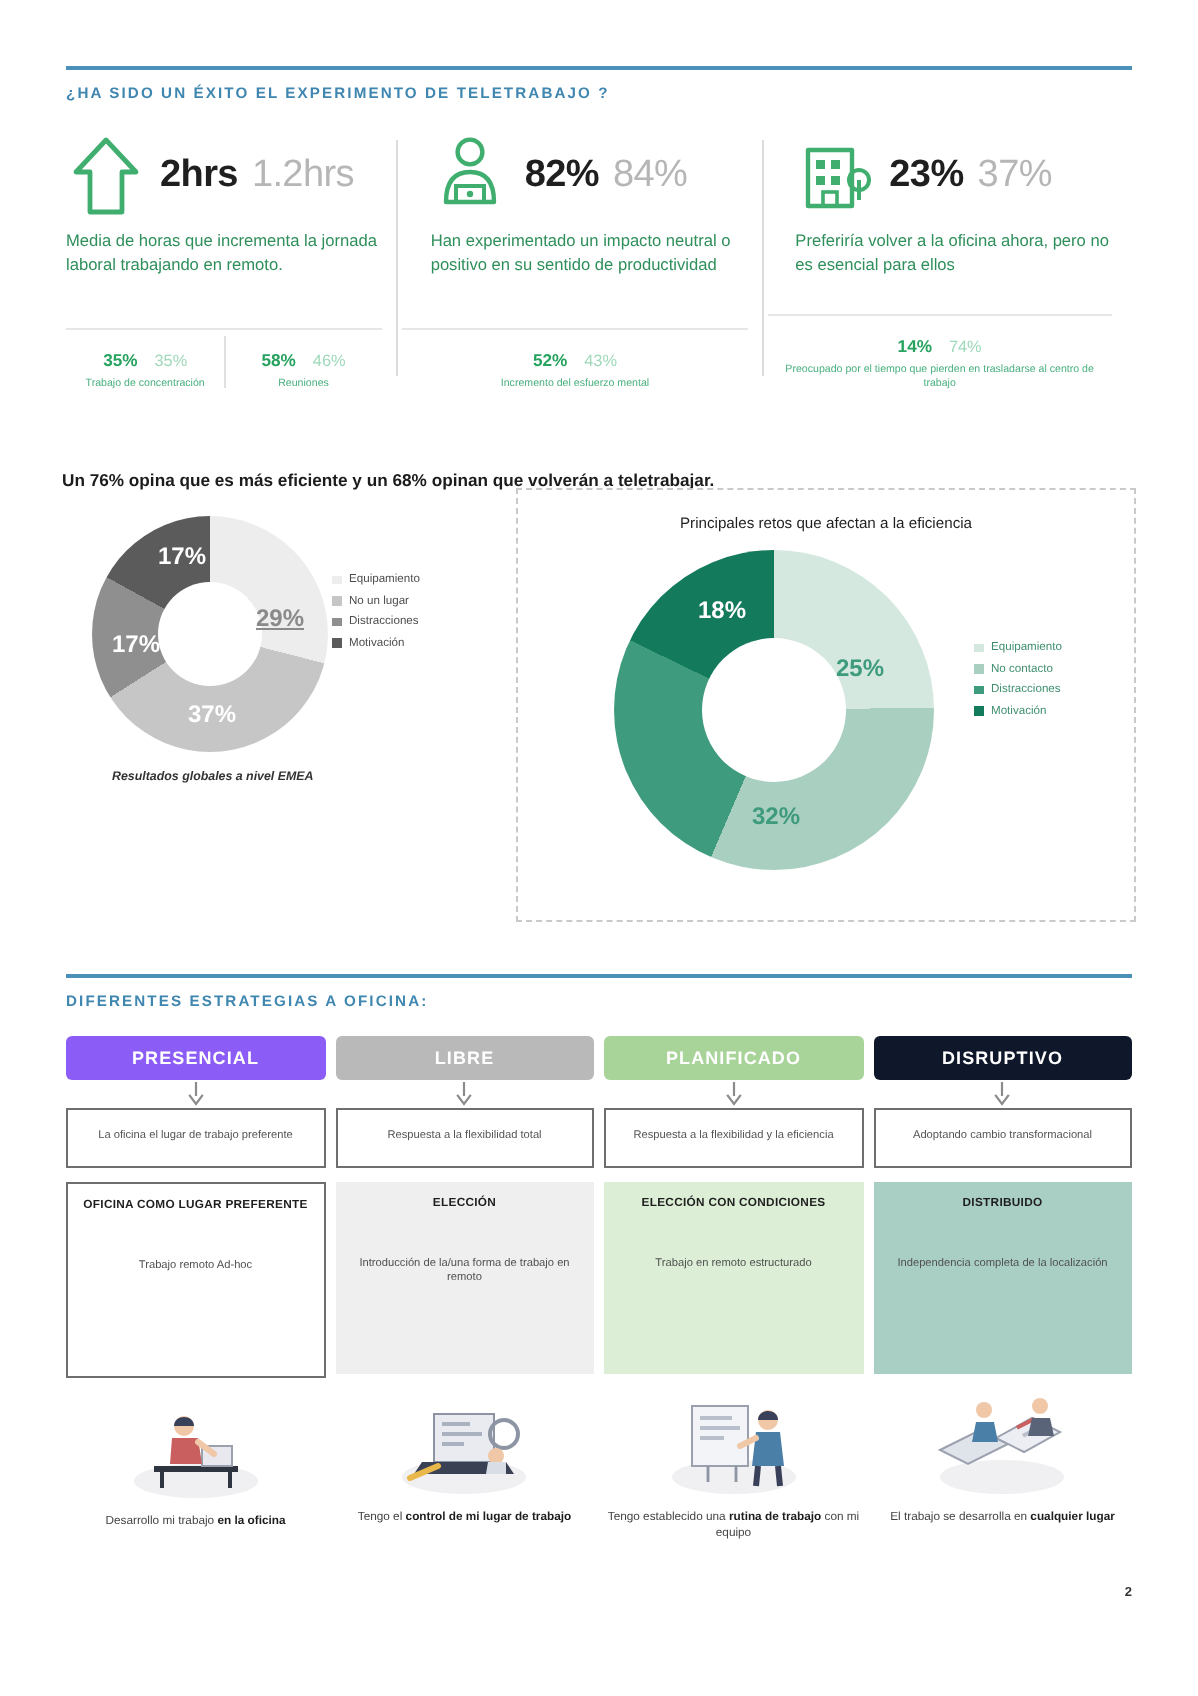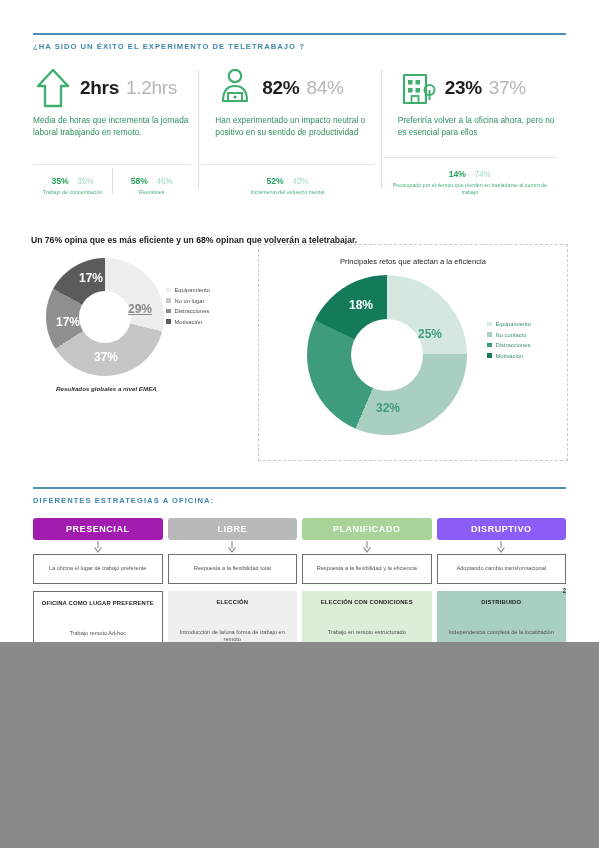--- a/index.html
+++ b/index.html
@@ -1,17 +1,17 @@
 <!DOCTYPE html>
 <html><head>
 <meta charset="utf-8">
 <style>
   html,body{margin:0;padding:0;background:#8a8a8a;}
   body{font-family:"Liberation Sans", sans-serif;}
-  .page{position:relative;width:599px;height:642px;background:#ffffff;overflow:hidden;}
+  .page{position:relative;width:599px;height:848px;background:#ffffff;overflow:hidden;}
 
   
   .sec-head{position:absolute;left:33px;width:533px;}
   .sec-rule{height:2px;background:#4a90b8;width:533px;}
   .sec-title{font-size:7.6px;font-weight:bold;letter-spacing:1.05px;color:#3f87b0;
              margin-top:7px;}
 
   
   .stats{position:absolute;left:33px;top:66px;width:533px;height:130px;display:flex;}
   .stat{position:relative;flex:1;padding-right:10px;}
@@ -225,21 +225,21 @@
   </div>
 
   <div class="sec-head" style="top:487px;">
     <div class="sec-rule"></div>
     <div class="sec-title">DIFERENTES ESTRATEGIAS A OFICINA:</div>
   </div>
 
   <div class="strats">
 
     <div class="col">
-      <div class="tab" id="tab0" style="background: #a21caf;">PRESENCIAL</div>
+      <div class="tab" id="tab0" style="background: #8b5cf6;">PRESENCIAL</div>
       <div class="arrow">
         <svg width="10" height="12" viewBox="0 0 10 12">
             <path d="M5 0 L5 7 M1.6 6.4 L5 11 L8.4 6.4" fill="none" stroke="#8b8b8b" stroke-width="1.1"></path>
           </svg>
       </div>
       <div class="subbox">La oficina el lugar de trabajo preferente</div>
       <div class="bigbox" id="box0" style="background: rgb(255, 255, 255); border: 1px solid rgb(110, 110, 110);">
         <div class="bb-title">OFICINA COMO LUGAR PREFERENTE</div>
         <div class="bb-body">Trabajo remoto Ad-hoc</div>
       </div>
@@ -311,21 +311,21 @@
           <path d="M49 15 C49 9 59 9 59 15" fill="#39415a"></path>
           <path d="M48 21 L60 21 L62 38 L46 38 Z" fill="#4a7fa8"></path>
           <path d="M48 24 L40 28" stroke="#f0c8a8" stroke-width="3" stroke-linecap="round"></path>
           <path d="M49 38 L48 48 M59 38 L60 48" stroke="#39415a" stroke-width="3"></path>
         </svg>
       </div>
       <div class="cap"><span>Tengo establecido una </span><b>rutina de trabajo</b><span> con mi equipo</span></div>
     </div>
 
     <div class="col">
-      <div class="tab" id="tab3" style="background: #8b5cf6;">DISRUPTIVO</div>
+      <div class="tab" id="tab3" style="background: #0f172a;">DISRUPTIVO</div>
       <div class="arrow">
         <svg width="10" height="12" viewBox="0 0 10 12">
             <path d="M5 0 L5 7 M1.6 6.4 L5 11 L8.4 6.4" fill="none" stroke="#8b8b8b" stroke-width="1.1"></path>
           </svg>
       </div>
       <div class="subbox">Adoptando cambio transformacional</div>
       <div class="bigbox" id="box3" style="background: rgb(169, 207, 197);">
         <div class="bb-title">DISTRIBUIDO</div>
         <div class="bb-body">Independencia completa de la localización</div>
       </div>

